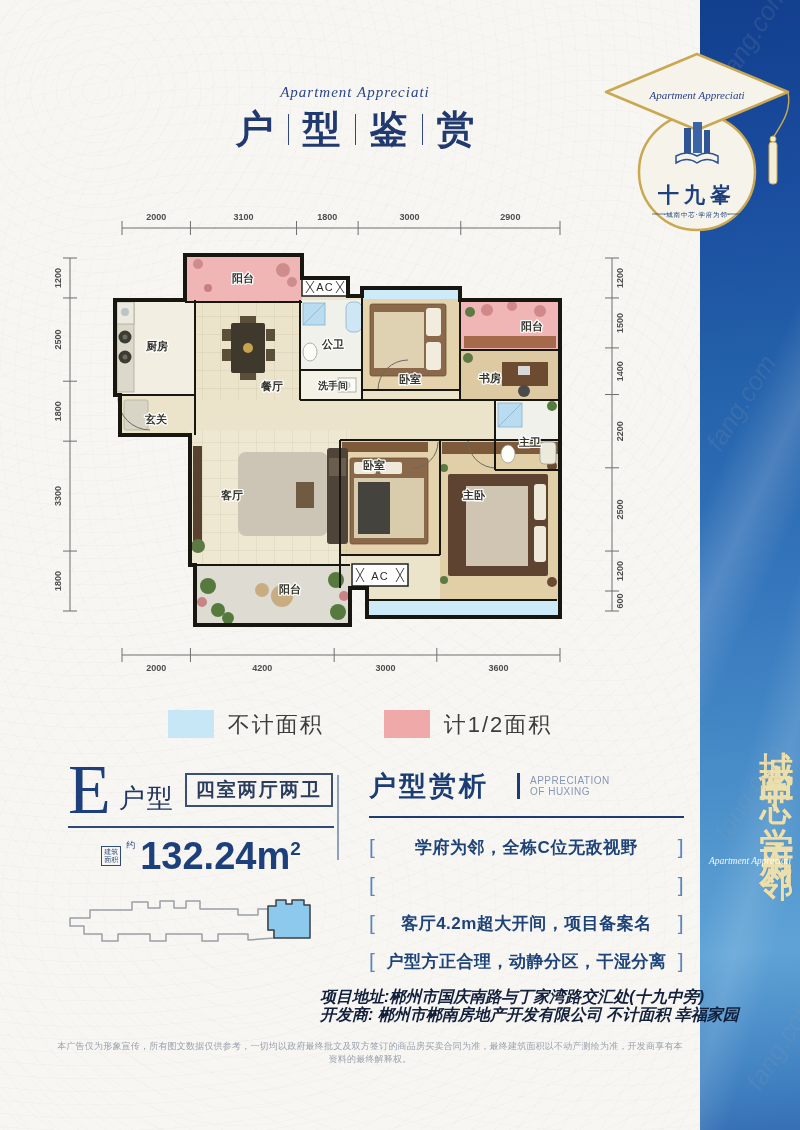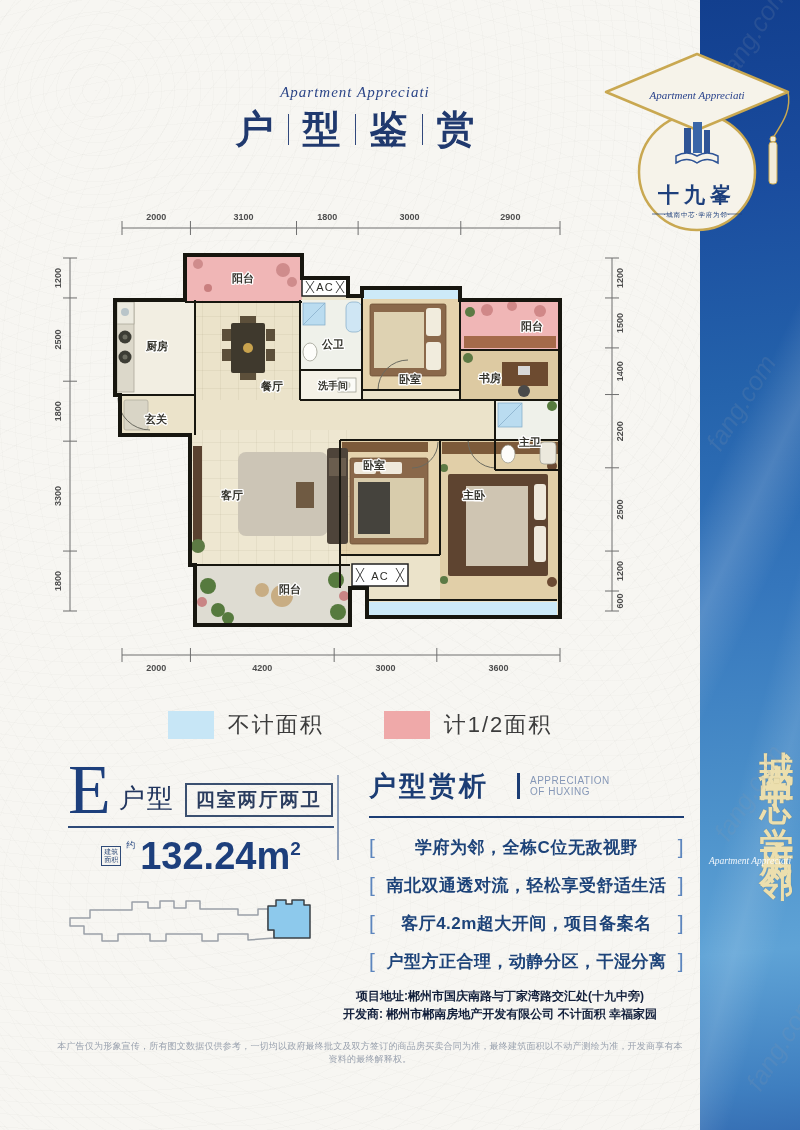--- a/index.html
+++ b/index.html
@@ -50,32 +50,32 @@
   .door{stroke:#6a6a60;stroke-width:1;fill:none;}
   .rlabel{font:bold 11px "Liberation Sans",sans-serif;fill:#35342d;text-anchor:middle;
     paint-order:stroke;stroke:#ffffff;stroke-width:2.6px;stroke-linejoin:round;}
   .rlabel.sm{font-size:10px;}
   .ac-label{font:11px "Liberation Sans",sans-serif;fill:#2e2e2a;letter-spacing:1px;text-anchor:middle;}
   .dimline{stroke:#6f6f6f;stroke-width:1;}
   .dimtext{font:bold 9px "Liberation Sans",sans-serif;fill:#4d4d4d;}
 
   
   .legend{left:150px;top:710px;width:420px;display:flex;justify-content:center;gap:60px;align-items:center;}
-  .legend-item{display:flex;align-items:center;gap:14px;}
+  .legend-item{display:flex;gap:14px;}
   .swatch{width:46px;height:28px;display:inline-block;}
   .swatch.blue{background:#c7e6f6;}
   .swatch.pink{background:#efa9a9;}
   .legend-label{font-size:22px;color:#3c3c3c;letter-spacing:2px;}
 
   
   .unit{left:68px;top:763px;width:266px;}
   .unit-row{display:flex;align-items:flex-end;padding-bottom:8px;border-bottom:2px solid #2e4a78;}
   .unit-letter{font-family:"Liberation Serif",serif;font-size:70px;line-height:.78;color:#1d3f7c;}
   .unit-type{font-size:26px;color:#21355e;font-weight:400;margin:0 10px 2px 8px;letter-spacing:2px;}
-  .unit-badge{border:2px solid #3b5070;color:#2a3c5e;font-size:19px;font-weight:600;padding:2px 9px;margin-bottom:1px;letter-spacing:2px;white-space:nowrap;}
+  .unit-badge{border:2px solid #3b5070;color:#2a3c5e;font-size:19px;font-weight:600;padding:2px 9px;margin-bottom:11px;letter-spacing:2px;white-space:nowrap;}
   .area-row{display:flex;align-items:center;justify-content:center;gap:5px;margin-top:9px;}
   .area-label-box{border:1px solid #2e4a78;color:#2e4a78;font-size:7px;line-height:8px;padding:1px 2px;text-align:center;}
   .area-approx{font-size:9px;color:#1d3f7c;align-self:flex-start;margin-top:2px;}
   .area-value{font-size:38px;font-weight:700;color:#1d3f7c;line-height:1;}
   .area-value sup{font-size:19px;}
 
   .col-divider{left:337px;top:775px;width:2px;height:85px;background:#8fa0ba;}
 
   
   .siteplan{left:62px;top:884px;}
@@ -89,21 +89,21 @@
   .an-bar{width:3px;height:26px;background:#1c3d74;margin:0 10px 0 28px;}
   .an-sub{font-size:10px;color:#8698b7;line-height:11px;letter-spacing:.5px;}
   .points{margin-top:10px;}
   .point{display:flex;justify-content:space-between;align-items:center;height:38px;
     font-size:17px;font-weight:700;color:#1d4379;letter-spacing:.5px;}
   .point .bracket{color:#5c85bd;font-size:21px;font-weight:400;}
   .point .ptext{flex:1;text-align:center;white-space:nowrap;}
 
   
   .info{left:320px;top:988px;width:360px;text-align:center;}
-  .info-line{font-size:12px;font-weight:700;color:#13203c;line-height:17.5px;white-space:nowrap;}
+  .info-line{font-size:16px;font-weight:700;color:#13203c;line-height:17.5px;white-space:nowrap;font-style:italic;}
   .disclaimer{left:55px;top:1040px;width:630px;text-align:center;font-size:9px;color:#99a1ae;letter-spacing:.2px;}
 </style>
 </head>
 <body>
 
 <div class="page">
 
   <div class="abs sidebar">
       <div class="streaks"></div>
     </div>
@@ -422,21 +422,20 @@
       </span>
     </div>
     <div class="points">
       <div class="point">
         <span class="bracket">[</span>
         <span class="ptext">学府为邻，全栋C位无敌视野</span>
         <span class="bracket">]</span>
       </div>
       <div class="point">
         <span class="bracket">[</span>
-        <span class="ptext">南北双通透对流，轻松享受舒适生活</span>
         <span class="bracket">]</span>
       </div>
       <div class="point">
         <span class="bracket">[</span>
         <span class="ptext">客厅4.2m超大开间，项目备案名</span>
         <span class="bracket">]</span>
       </div>
       <div class="point">
         <span class="bracket">[</span>
         <span class="ptext">户型方正合理，动静分区，干湿分离</span>

